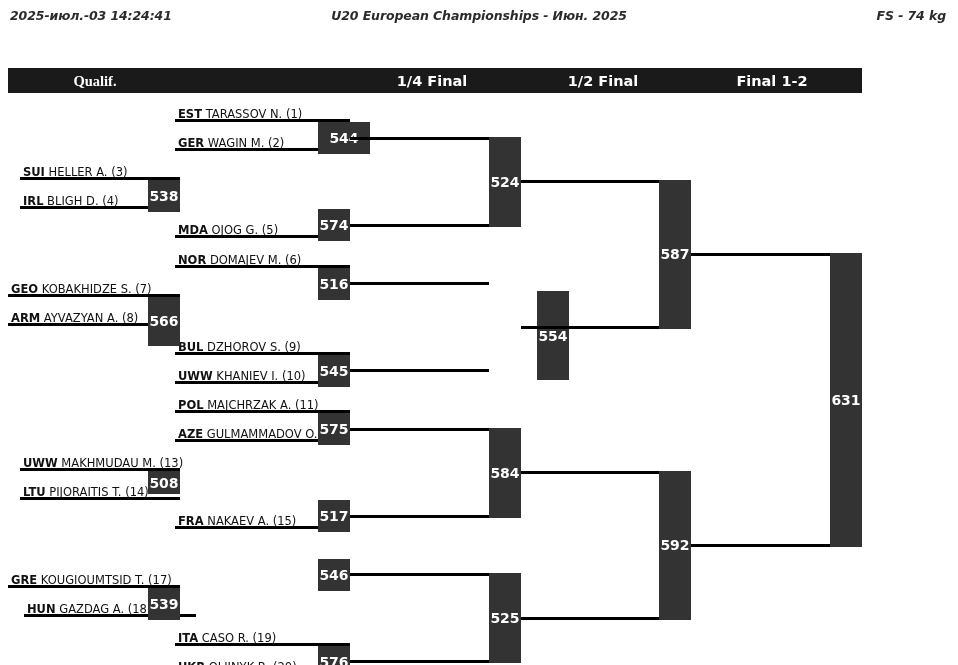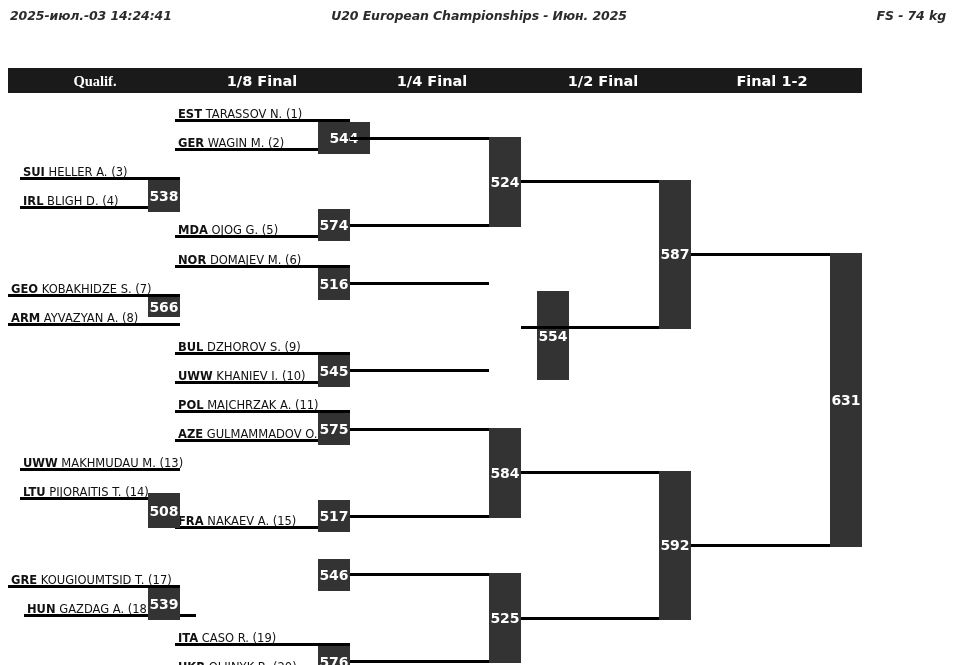--- a/index.html
+++ b/index.html
@@ -45,21 +45,20 @@
 </style>
 </head>
 <body>
 
 <div id="bracket">
     <div class="meta meta-left">2025-июл.-03 14:24:41</div>
     <div class="meta meta-center">U20 European Championships - Июн. 2025</div>
     <div class="meta meta-right">FS - 74 kg</div>
     <div class="hdr-bar"></div>
     <div class="hdr-lbl" style="left: 15px; width: 160px; font-family: Liberation Serif, serif;">Qualif.</div>
-    <div class="hdr-lbl" style="left: 182px; width: 160px;">1/8 Final</div>
     <div class="hdr-lbl" style="left: 352px; width: 160px;">1/4 Final</div>
     <div class="hdr-lbl" style="left: 523px; width: 160px;">1/2 Final</div>
     <div class="hdr-lbl" style="left: 692px; width: 160px;">Final 1-2</div>
     <div class="slot" style="left: 175px; top: 102px; width: 175px;">
       <div class="nm"><b>EST</b> TARASSOV N. (1)</div>
       <div class="rule" style="width: 175px;"></div>
     </div>
     <div class="slot" style="left: 175px; top: 131.1px; width: 175px;">
       <div class="nm"><b>GER</b> WAGIN M. (2)</div>
       <div class="rule" style="width: 175px;"></div>
@@ -125,22 +124,22 @@
       <div class="rule" style="width: 172px;"></div>
     </div>
     <div class="slot" style="left: 175px; top: 625.8px; width: 175px;">
       <div class="nm"><b>ITA</b> CASO R. (19)</div>
       <div class="rule" style="width: 175px;"></div>
     </div>
     <div class="slot" style="left: 175px; top: 654.9px; width: 175px;">
       <div class="nm"><b>UKR</b> OLIINYK B. (20)</div>
     </div>
     <div class="tab qual" style="left: 148px; top: 180.2px; width: 32px; height: 32.1px;">538</div>
-    <div class="tab qual" style="left: 148px; top: 296.6px; width: 32px; height: 20px;">566</div>
-    <div class="tab qual" style="left: 148px; top: 471.2px; width: 32px; height: 35px; margin-top: 22px;">508</div>
+    <div class="tab qual" style="left: 148px; top: 296.6px; width: 32px; height: 49px;">566</div>
+    <div class="tab qual" style="left: 148px; top: 471.2px; width: 32px; height: 23px;">508</div>
     <div class="tab qual" style="left: 148px; top: 587.6px; width: 32px; height: 32.1px;">539</div>
     <div class="tab" style="left: 318px; top: 122px; width: 52px; height: 32.1px;">544</div>
     <div class="tab" style="left: 318px; top: 209.3px; width: 32px; height: 32.1px;">574</div>
     <div class="tab" style="left: 318px; top: 267.5px; width: 32px; height: 32.1px;">516</div>
     <div class="tab" style="left: 318px; top: 354.8px; width: 32px; height: 32.1px;">545</div>
     <div class="tab" style="left: 318px; top: 413px; width: 32px; height: 32.1px;">575</div>
     <div class="tab" style="left: 318px; top: 500.3px; width: 32px; height: 32.1px;">517</div>
     <div class="tab" style="left: 318px; top: 558.5px; width: 32px; height: 32.1px;">546</div>
     <div class="tab" style="left: 318px; top: 645.8px; width: 32px; height: 32.1px;">576</div>
     <div class="hline" style="left: 180px; top: 209.3px;"></div>

